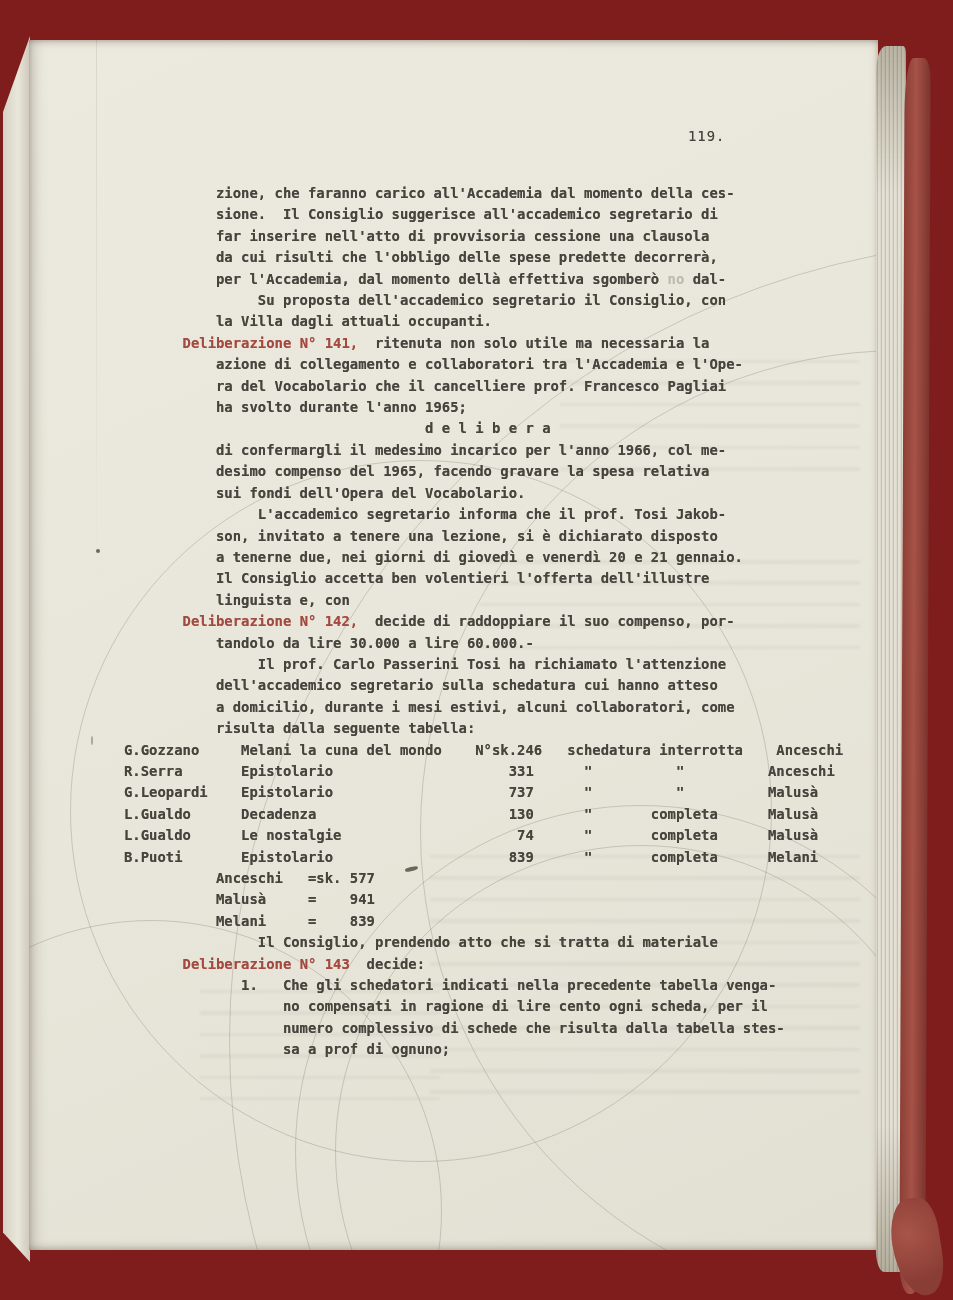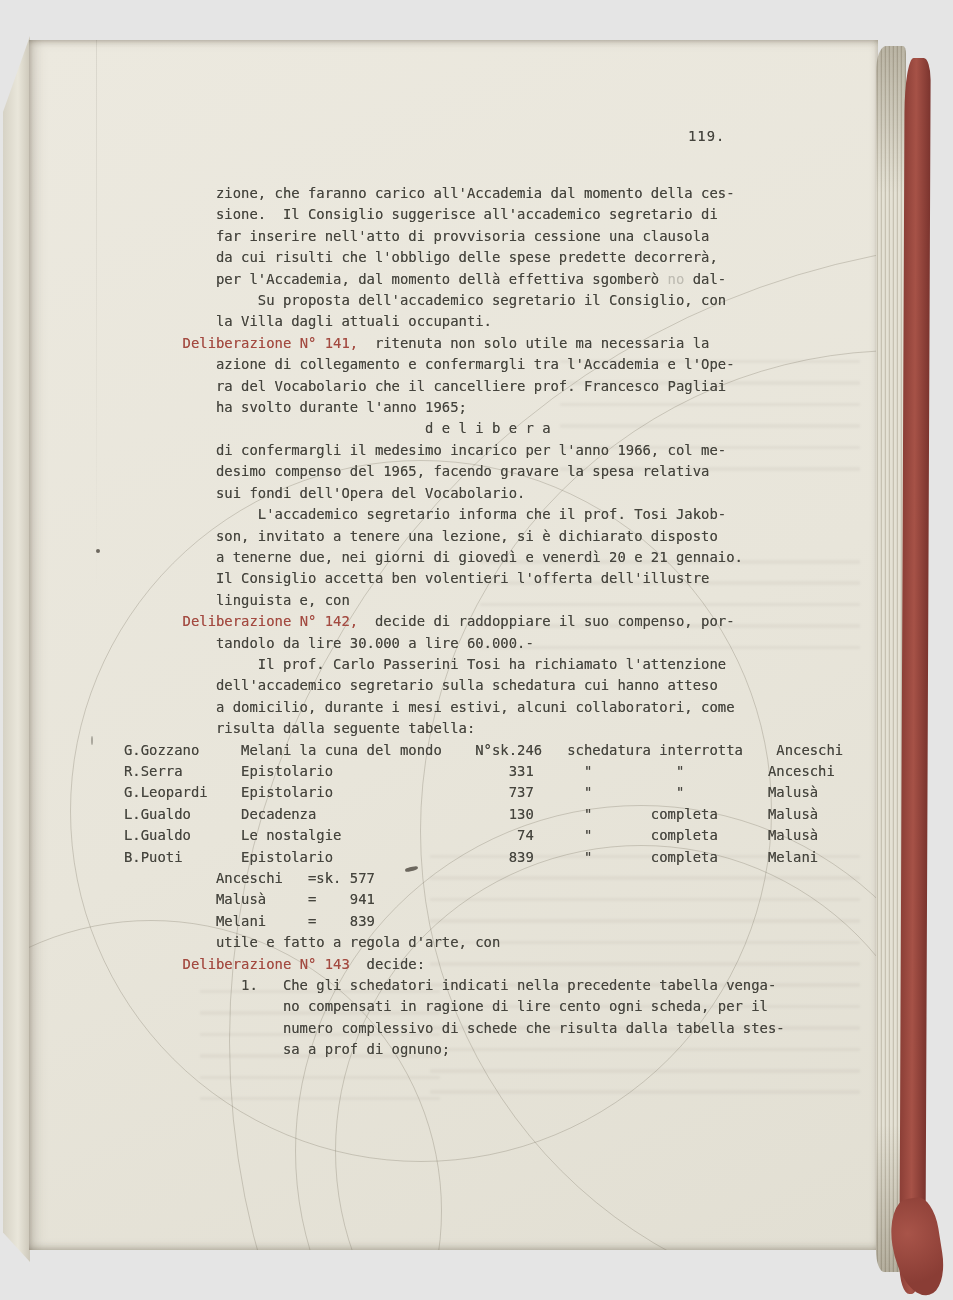--- a/index.html
+++ b/index.html
@@ -1,16 +1,16 @@
 <!DOCTYPE html>
 <html><head>
 <meta charset="utf-8">
 <style>
   html,body{margin:0;padding:0;background:#000;}
-  #photo{position:relative;width:953px;height:1300px;background:#e5e5e5;overflow:hidden;
+  #photo{position:relative;width:953px;height:1300px;background:#7f1d1d;overflow:hidden;
          font-family:"DejaVu Sans Mono",monospace;}
   
   #left-strip{position:absolute;left:3px;top:36px;width:27px;height:1226px;
     background:linear-gradient(90deg,#d6d2c5,#e9e6da 55%,#cdc8ba);
     clip-path:polygon(0 6.2%,100% 0,100% 100%,0 97.6%);}
   
   #page{position:absolute;left:29px;top:40px;width:849px;height:1210px;overflow:hidden;
     background:linear-gradient(155deg,#ece9df 0%,#e8e5da 55%,#e2dfd3 100%);
     box-shadow:inset 7px 0 16px -7px rgba(80,68,50,.5),
                inset 0 4px 7px -4px rgba(80,68,50,.38),
@@ -34,21 +34,21 @@
   
   .wm{position:absolute;border:1.4px solid rgba(122,115,98,.30);border-radius:50%;}
   
   .bleed{position:absolute;filter:blur(1px);opacity:.55;
     background:repeating-linear-gradient(180deg,rgba(108,102,88,.12) 0 3.5px,rgba(108,102,88,0) 3.5px 21.4px);}
   .speck{position:absolute;background:rgba(55,50,42,.7);border-radius:50%;}
   
   #pagenum{position:absolute;left:659px;top:88px;font-size:13.9px;color:#45443d;
     letter-spacing:1px;text-shadow:0 0 .5px rgba(69,68,61,.65);}
   #typed{position:absolute;left:95px;top:143px;font-size:13.9px;line-height:21.42px;
-    color:#45443d;text-shadow:0 0 .5px rgba(69,68,61,.6);}
+    color:#45443d;text-shadow:0 0 .5px rgba(69,68,61,.6);font-weight:bold;}
   .line{white-space:pre;height:21.42px;}
   .red{color:#a34a40;text-shadow:0 0 .5px rgba(163,74,64,.6);}
   .faint{opacity:.26;}
 </style>
 </head>
 <body>
 
 <div id="photo">
   <div id="left-strip"></div>
 
@@ -74,21 +74,21 @@
     <div id="pagenum">119.</div>
     <div id="typed">
         <div class="line"><span>           zione, che faranno carico all'Accademia dal momento della ces-</span></div>
         <div class="line"><span>           sione.  Il Consiglio suggerisce all'accademico segretario di</span></div>
         <div class="line"><span>           far inserire nell'atto di provvisoria cessione una clausola</span></div>
         <div class="line"><span>           da cui risulti che l'obbligo delle spese predette decorrerà,</span></div>
         <div class="line"><span>           per l'Accademia, dal momento dellà effettiva sgomberò </span><span class="faint">no</span><span> dal-</span></div>
         <div class="line"><span>                Su proposta dell'accademico segretario il Consiglio, con</span></div>
         <div class="line"><span>           la Villa dagli attuali occupanti.</span></div>
         <div class="line"><span>       </span><span class="red">Deliberazione N° 141,</span><span>  ritenuta non solo utile ma necessaria la</span></div>
-        <div class="line"><span>           azione di collegamento e confermargli tra l'Accademia e l'Ope-</span></div>
+        <div class="line"><span>           azione di collegamento e collaboratori tra l'Accademia e l'Ope-</span></div>
         <div class="line"><span>           ra del Vocabolario che il cancelliere prof. Francesco Pagliai</span></div>
         <div class="line"><span>           ha svolto durante l'anno 1965;</span></div>
         <div class="line"><span>                                    d e l i b e r a</span></div>
         <div class="line"><span>           di confermargli il medesimo incarico per l'anno 1966, col me-</span></div>
         <div class="line"><span>           desimo compenso del 1965, facendo gravare la spesa relativa</span></div>
         <div class="line"><span>           sui fondi dell'Opera del Vocabolario.</span></div>
         <div class="line"><span>                L'accademico segretario informa che il prof. Tosi Jakob-</span></div>
         <div class="line"><span>           son, invitato a tenere una lezione, si è dichiarato disposto</span></div>
         <div class="line"><span>           a tenerne due, nei giorni di giovedì e venerdì 20 e 21 gennaio.</span></div>
         <div class="line"><span>           Il Consiglio accetta ben volentieri l'offerta dell'illustre</span></div>
@@ -101,21 +101,21 @@
         <div class="line"><span>           risulta dalla seguente tabella:</span></div>
         <div class="line"><span>G.Gozzano     Melani la cuna del mondo    N°sk.246   schedatura interrotta    Anceschi</span></div>
         <div class="line"><span>R.Serra       Epistolario                     331      "          "          Anceschi</span></div>
         <div class="line"><span>G.Leopardi    Epistolario                     737      "          "          Malusà</span></div>
         <div class="line"><span>L.Gualdo      Decadenza                       130      "       completa      Malusà</span></div>
         <div class="line"><span>L.Gualdo      Le nostalgie                     74      "       completa      Malusà</span></div>
         <div class="line"><span>B.Puoti       Epistolario                     839      "       completa      Melani</span></div>
         <div class="line"><span>           Anceschi   =sk. 577</span></div>
         <div class="line"><span>           Malusà     =    941</span></div>
         <div class="line"><span>           Melani     =    839</span></div>
-        <div class="line"><span>           utile e fatto a regola d'arte, con</span></div>
+        <div class="line"><span>                Il Consiglio, prendendo atto che si tratta di materiale</span></div>
         <div class="line"><span>       </span><span class="red">Deliberazione N° 143</span><span>  decide:</span></div>
         <div class="line"><span>              1.   Che gli schedatori indicati nella precedente tabella venga-</span></div>
         <div class="line"><span>                   no compensati in ragione di lire cento ogni scheda, per il</span></div>
         <div class="line"><span>                   numero complessivo di schede che risulta dalla tabella stes-</span></div>
         <div class="line"><span>                   sa a prof di ognuno;</span></div>
       </div>
   </div>
 
   <div id="stack"></div>
   <div id="cover"></div>

